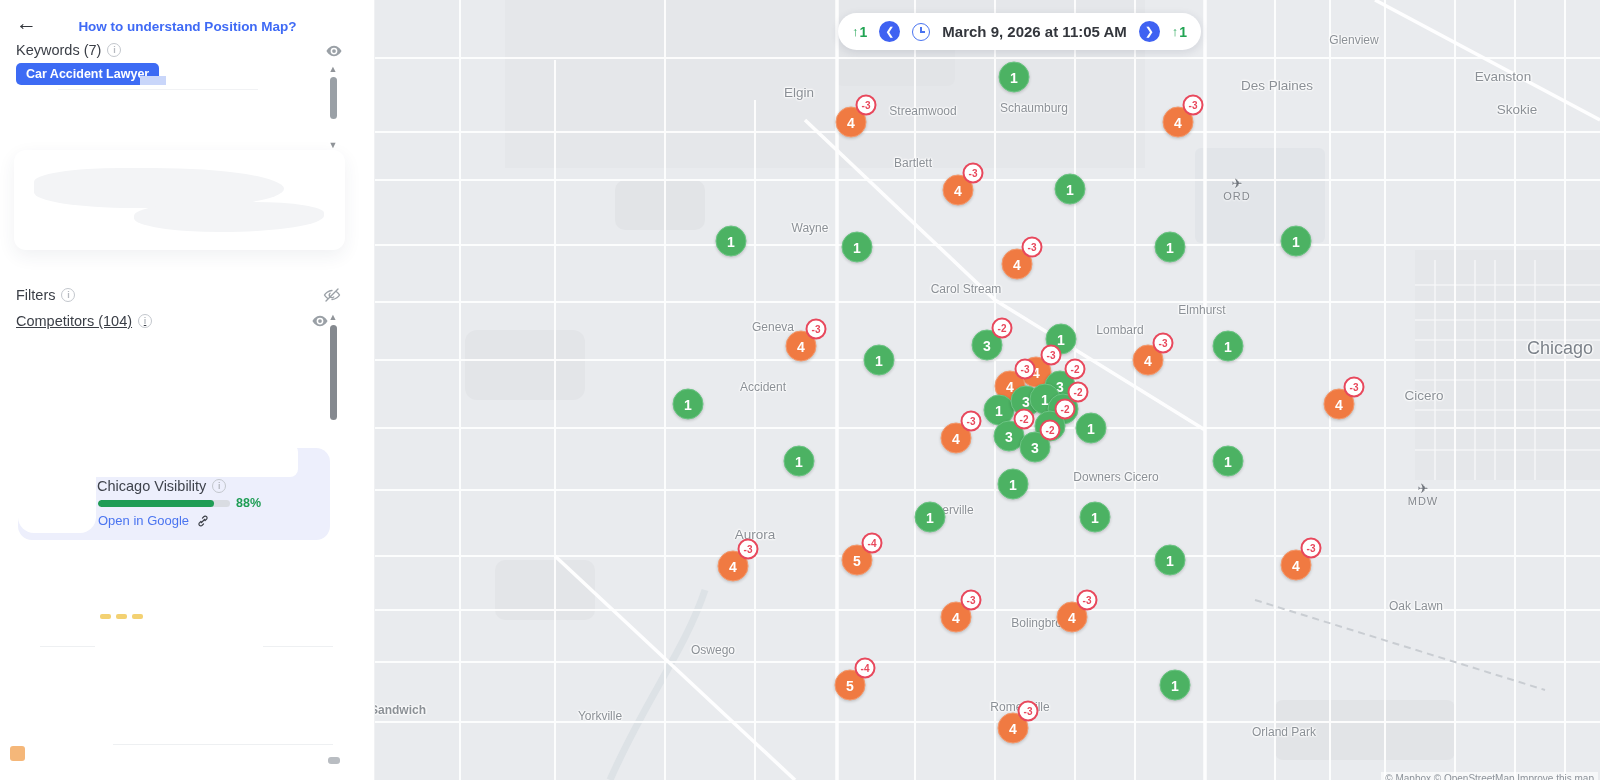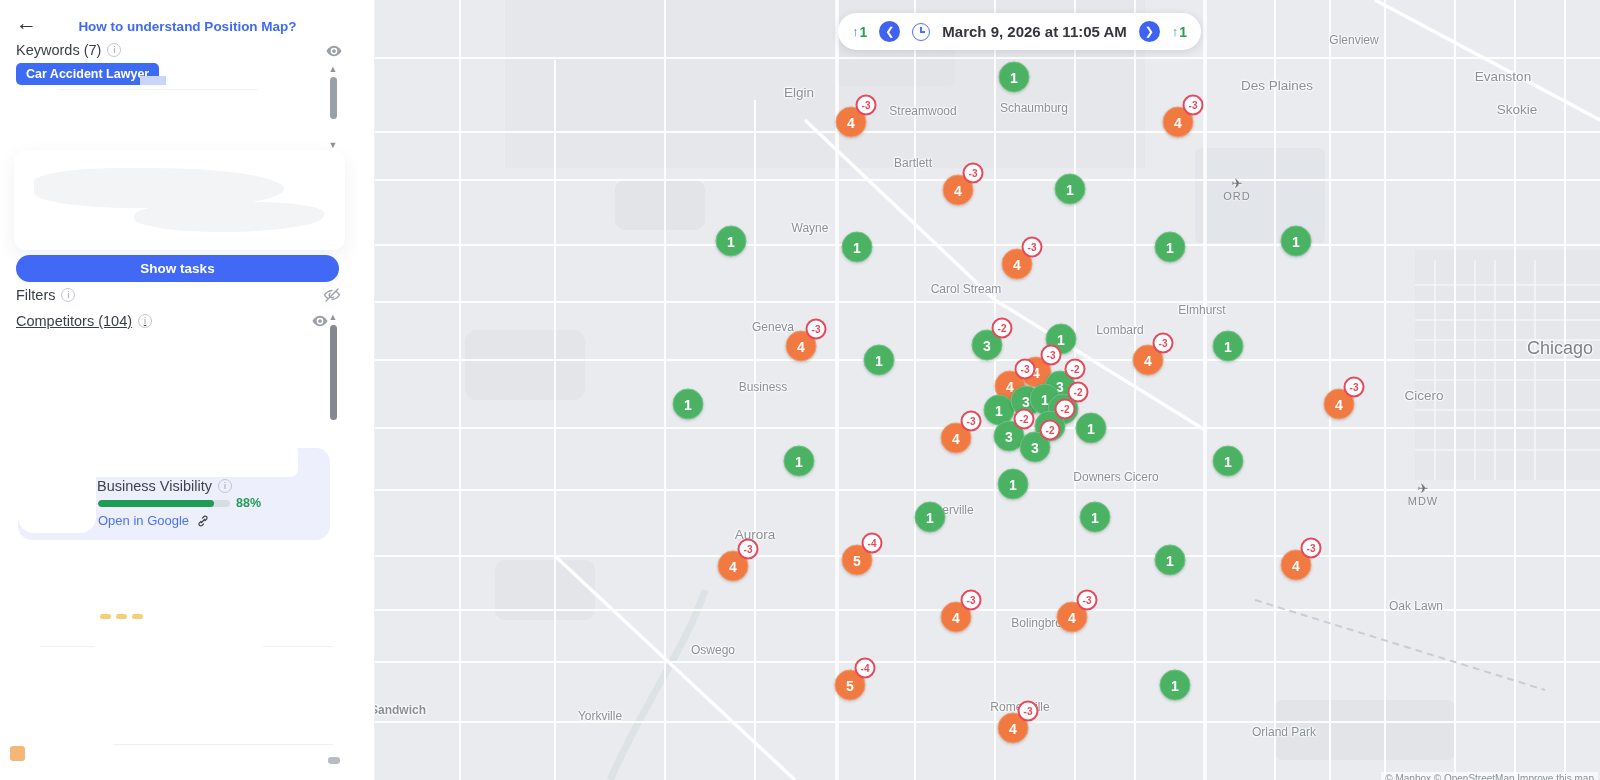--- a/index.html
+++ b/index.html
@@ -134,21 +134,21 @@
         <span class="city big" style="left: 1142px; top: 109px;">Skokie</span>
         <span class="city" style="left: 659px; top: 108px;">Schaumburg</span>
         <span class="city" style="left: 548px; top: 111px;">Streamwood</span>
         <span class="city big" style="left: 424px; top: 92px;">Elgin</span>
         <span class="city" style="left: 538px; top: 163px;">Bartlett</span>
         <span class="city" style="left: 435px; top: 228px;">Wayne</span>
         <span class="city" style="left: 591px; top: 289px;">Carol Stream</span>
         <span class="city" style="left: 827px; top: 310px;">Elmhurst</span>
         <span class="city" style="left: 745px; top: 330px;">Lombard</span>
         <span class="city" style="left: 398px; top: 327px;">Geneva</span>
-        <span class="city" style="left: 388px; top: 387px;">Business</span>
+        <span class="city" style="left: 388px; top: 387px;">Accident</span>
         <span class="city big" style="left: 1049px; top: 395px;">Cicero</span>
         <span class="city huge" style="left: 1185px; top: 348px;">Chicago</span>
         <span class="city" style="left: 741px; top: 477px;">Downers Cicero</span>
         <span class="city" style="left: 572px; top: 510px;">Naperville</span>
         <span class="city big" style="left: 380px; top: 534px;">Aurora</span>
         <span class="city" style="left: 338px; top: 650px;">Oswego</span>
         <span class="city" style="left: 225px; top: 716px;">Yorkville</span>
         <span class="city" style="left: 23px; top: 710px; font-weight: bold;">Sandwich</span>
         <span class="city" style="left: 668px; top: 623px;">Bolingbrook</span>
         <span class="city" style="left: 645px; top: 707px;">Romeoville</span>
@@ -248,21 +248,20 @@
       <div class="thumb" style="height:42px;"></div>
       <div style="height:18px;"></div>
       <div class="tri">▼</div>
     </div>
 
     <div class="redact-card">
       <div class="redact-blob" style="left:20px;top:18px;width:250px;height:40px;"></div>
       <div class="redact-blob" style="left:120px;top:52px;width:190px;height:30px;border-radius:50% 40% 60% 50%;"></div>
     </div>
 
-    <button class="show-tasks">Show tasks</button>
 
     <div class="sec-row" style="top:287px;">
       <span>Filters</span>
       <i class="info-i">i</i>
     </div>
     <svg class="eye icon" style="left:323px;top:286px;" viewBox="0 0 24 24">
       <path d="M12 6c-5 0-9 4-10 6 .6 1.3 2 3 4 4.4M12 18c5 0 9-4 10-6-.6-1.3-2-3-4-4.4M9.5 9.5a3.5 3.5 0 004.9 5" stroke="#9aa0a6" stroke-width="1.8" fill="none" stroke-linecap="round"></path>
       <line x1="4" y1="20" x2="20" y2="4" stroke="#9aa0a6" stroke-width="1.8" stroke-linecap="round"></line>
     </svg>
 
@@ -275,21 +274,21 @@
     </svg>
     <div class="vscroll" style="left:326px;top:312px;">
       <div class="tri">▲</div>
       <div class="thumb" style="height:95px;background:#85898f;"></div>
     </div>
 
     <div class="biz-card"></div>
     <div class="white-blob" style="left:18px;top:438px;width:78px;height:95px;border-radius:16px;"></div>
     <div class="white-blob" style="left:80px;top:444px;width:218px;height:33px;border-radius:8px;"></div>
     <div class="biz-label">
-      <span>Business Visibility</span>
+      <span>Chicago Visibility</span>
       <i class="info-i">i</i>
     </div>
     <div class="prog-track">
       <div class="prog-fill" id="progfill" style="width: 88%;"></div>
     </div>
     <span class="prog-pct">88%</span>
     <a class="open-google">
       <span>Open in Google</span>
       <svg class="icon" width="14" height="14" viewBox="0 0 24 24">
         <path d="M9 15l6-6M8.5 12.5l-2.3 2.3a3.2 3.2 0 104.5 4.5l2.3-2.3M15.5 11.5l2.3-2.3a3.2 3.2 0 10-4.5-4.5l-2.3 2.3" stroke="#3a3e46" stroke-width="2" fill="none" stroke-linecap="round"></path>

